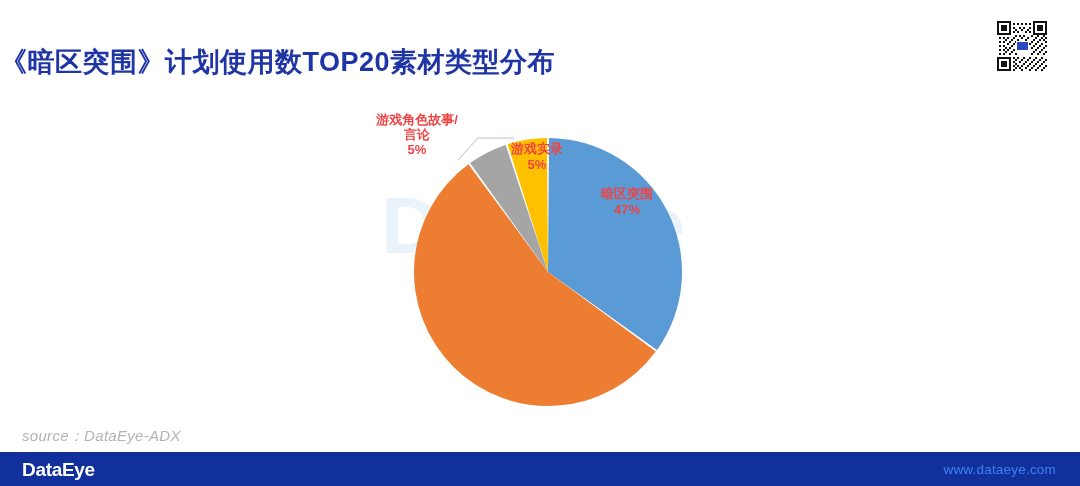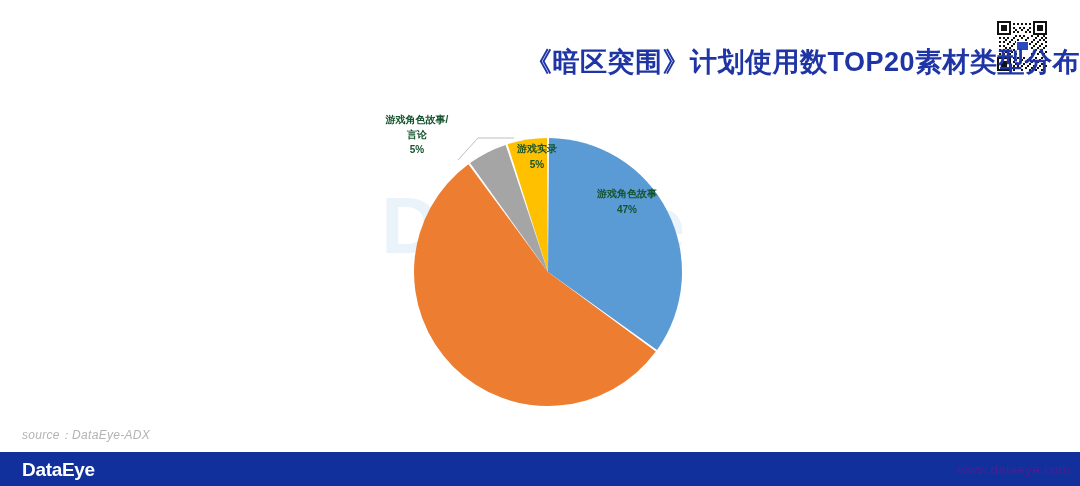--- a/index.html
+++ b/index.html
@@ -31,21 +31,21 @@
     height: 56px;
   }
   #qr-wrap svg { display: block; }
 
   
   #chart-title {
     position: absolute;
     left: 0;
     top: 44px;
     width: 1080px;
-    text-align: right;
+    text-align: left;
     font-size: 27px;
     font-weight: bold;
     color: #1F35A5;
     letter-spacing: 0.5px;
     white-space: nowrap;
   }
 
   
   #watermark {
     position: absolute;
@@ -69,23 +69,23 @@
     top: 136px;
     width: 296px;
     height: 274px;
   }
   #pie-area svg { display: block; }
 
   
   .pie-label {
     position: absolute;
     text-align: center;
-    font-size: 10px;
+    font-size: 13px;
     font-weight: bold;
-    color: #14532d;
+    color: #ef4444;
     line-height: 16px;
     white-space: nowrap;
   }
   .pie-label .pct { display: block; }
   #label-brand       { left: 572px; top: 186px; width: 110px; }
   #label-ugc         { left: 420px; top: 322px; width: 120px; }
   #label-gamerec     { left: 495px; top: 141px; width: 84px; }
   #label-story       { left: 365px; top: 112px; width: 104px; line-height: 15px; }
   #label-story .l1   { display: block; white-space: normal; }
 
@@ -96,21 +96,21 @@
     top: 130px;
     width: 60px;
     height: 34px;
   }
 
   
   #source-note {
     position: absolute;
     left: 22px;
     top: 427px;
-    font-size: 12px;
+    font-size: 15px;
     font-style: italic;
     color: #b3b3b3;
     letter-spacing: 0.3px;
   }
 
   
   #footer-bar {
     position: absolute;
     left: 0;
     top: 452px;
@@ -122,24 +122,24 @@
     position: absolute;
     left: 22px;
     top: 459px;
     font-size: 19px;
     font-weight: bold;
     color: #ffffff;
     letter-spacing: -0.3px;
   }
   #footer-url {
     position: absolute;
-    right: 10px;
+    right: 24px;
     top: 462px;
     font-size: 13.5px;
-    color: #4c1d95;
+    color: #3b82f6;
     letter-spacing: 0.2px;
   }
 </style>
 </head>
 <body>
 
 <div id="slide">
 
   <div id="qr-wrap">
     <svg width="56" height="56" viewBox="0 0 56 56" shape-rendering="crispEdges">
@@ -307,21 +307,21 @@
 
       <path fill="#FFC000" d="M 148 136 L 107.59 8.24 A 134 134 0 0 1 146.95 2.00 Z"></path>
     </svg>
   </div>
 
   <svg id="leader-line">
     <polyline points="2,30 22,8 58,8" fill="none" stroke="#BFBFBF" stroke-width="1"></polyline>
   </svg>
 
   <div id="label-brand" class="pie-label">
-    <span>游戏角色故事</span>
+    <span>暗区突围</span>
     <span class="pct">47%</span>
   </div>
 
 
   <div id="label-story" class="pie-label">
     <span class="l1">游戏角色故事/</span>
     <span class="l1">言论</span>
     <span class="pct">5%</span>
   </div>
 

